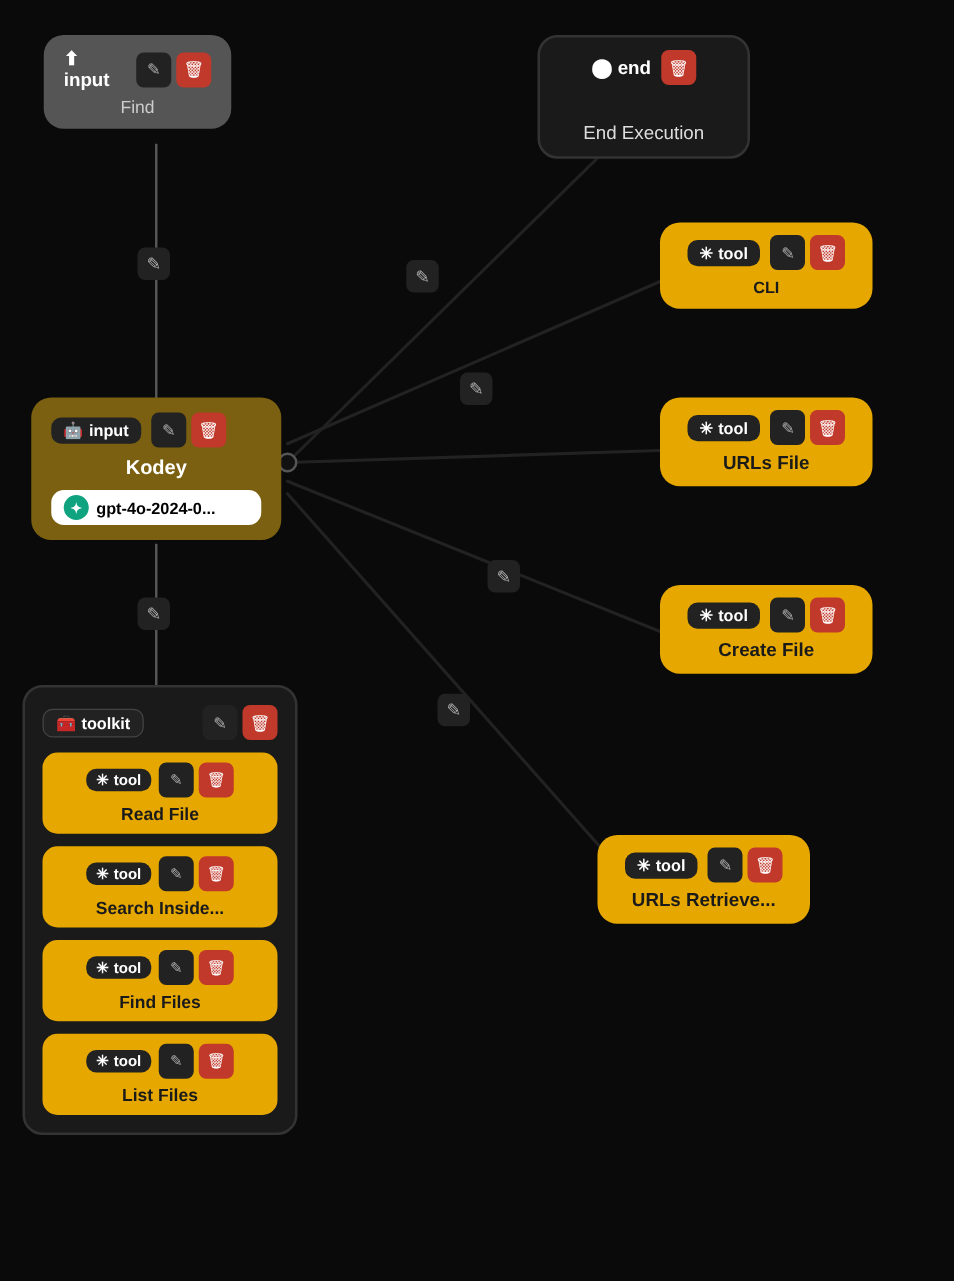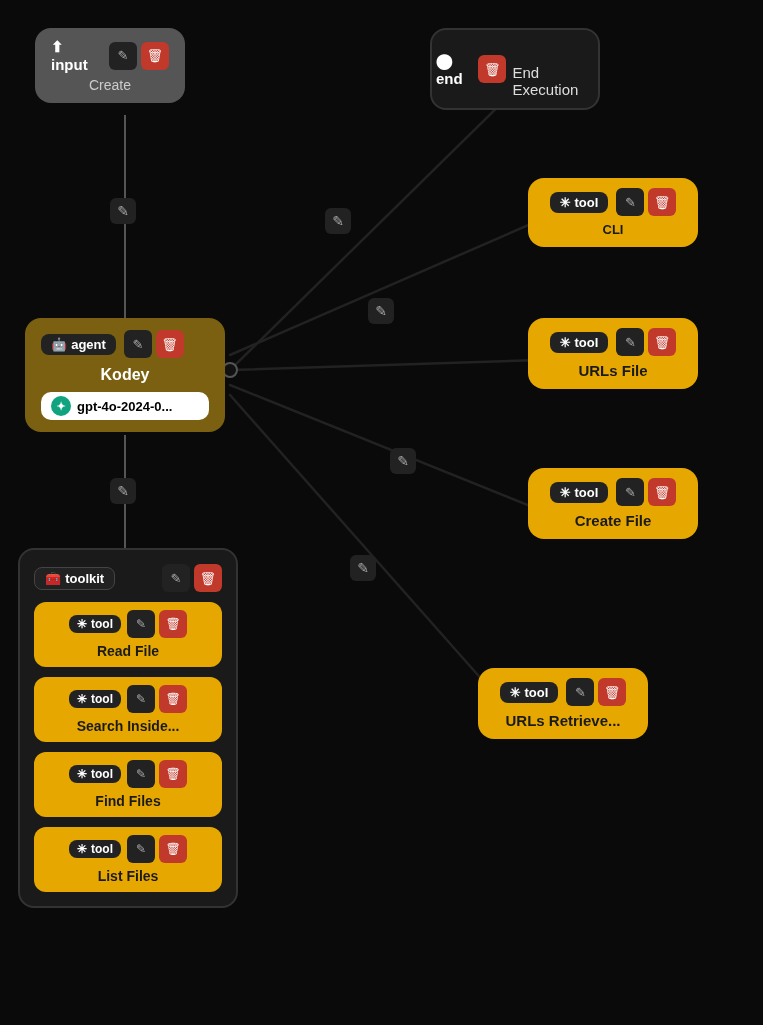--- a/index.html
+++ b/index.html
@@ -59,21 +59,21 @@
     .icon-btn.dark { background: #222; }
     .icon-btn.red { background: #c0392b; }
 
     
     .end-node {
       background: #1a1a1a;
       border: 2px solid #333;
       border-radius: 16px;
       padding: 10px 4px;
       display: flex;
-      flex-direction: row;
+      flex-direction: column;
       align-items: center;
       gap: 6px;
       width: 170px;
     }
     .end-node-header {
       display: flex;
       align-items: center;
       gap: 8px;
     }
 
@@ -276,21 +276,21 @@
     <span style="color:#fff;font-size:15px;font-weight:600;">⬆ input</span>
     <div class="icon-btn-group">
       <div class="icon-btn dark">
         <span style="color:#aaa;font-size:13px;">✎</span>
       </div>
       <div class="icon-btn red">
         <span style="color:#fff;font-size:13px;">🗑</span>
       </div>
     </div>
   </div>
-  <span style="color:#ccc;font-size:14px;">Create</span>
+  <span style="color:#ccc;font-size:14px;">Find</span>
 </div>
 
 <div class="node end-node" style="left:430px; top:28px;">
   <div class="end-node-header">
     <span style="color:#fff;font-size:15px;font-weight:600;">⬤ end</span>
     <div class="icon-btn-group">
       <div class="icon-btn red">
         <span style="color:#fff;font-size:13px;">🗑</span>
       </div>
     </div>
@@ -367,21 +367,21 @@
       </div>
     </div>
   </div>
   <span style="color:#1a1a1a;font-size:15px;font-weight:600;">URLs Retrieve...</span>
 </div>
 
 <div class="node agent-node" style="left:25px; top:318px;">
   <div class="agent-node-header">
     <div class="agent-badge">
       <span>🤖</span>
-      <span>agent</span>
+      <span>input</span>
     </div>
     <div class="icon-btn-group">
       <div class="icon-btn dark">
         <span style="color:#aaa;font-size:13px;">✎</span>
       </div>
       <div class="icon-btn red">
         <span style="color:#fff;font-size:13px;">🗑</span>
       </div>
     </div>
   </div>

